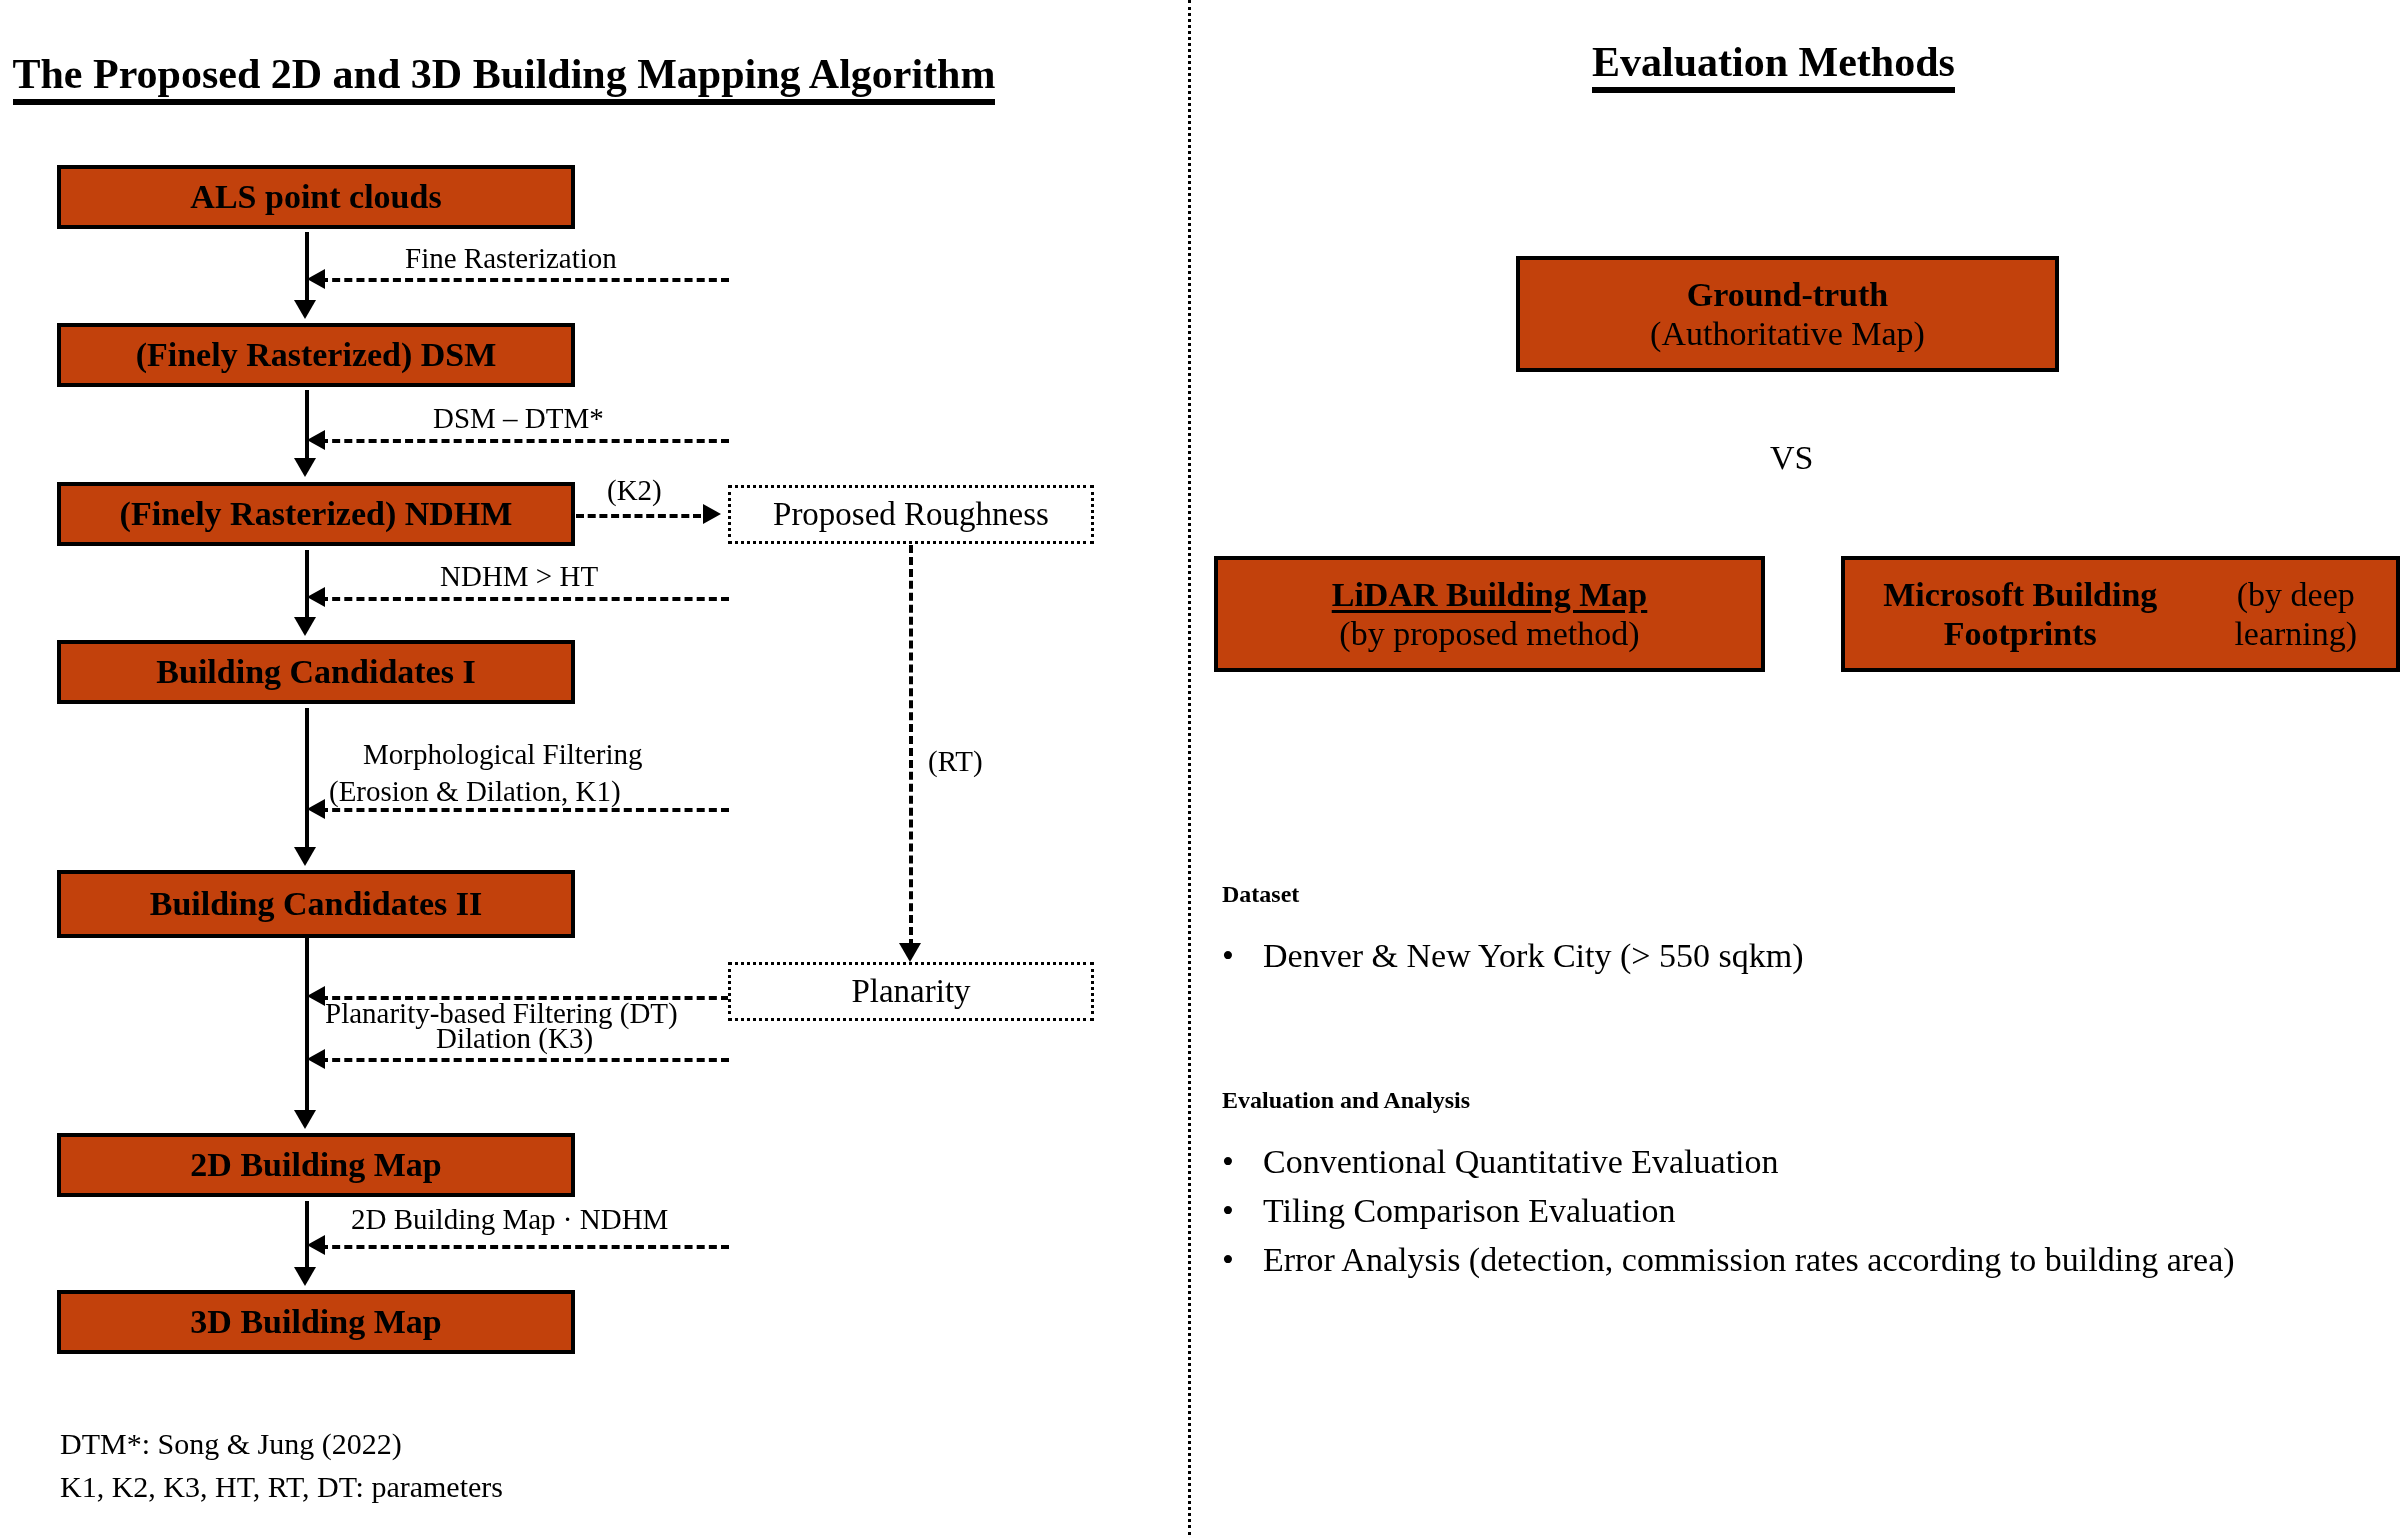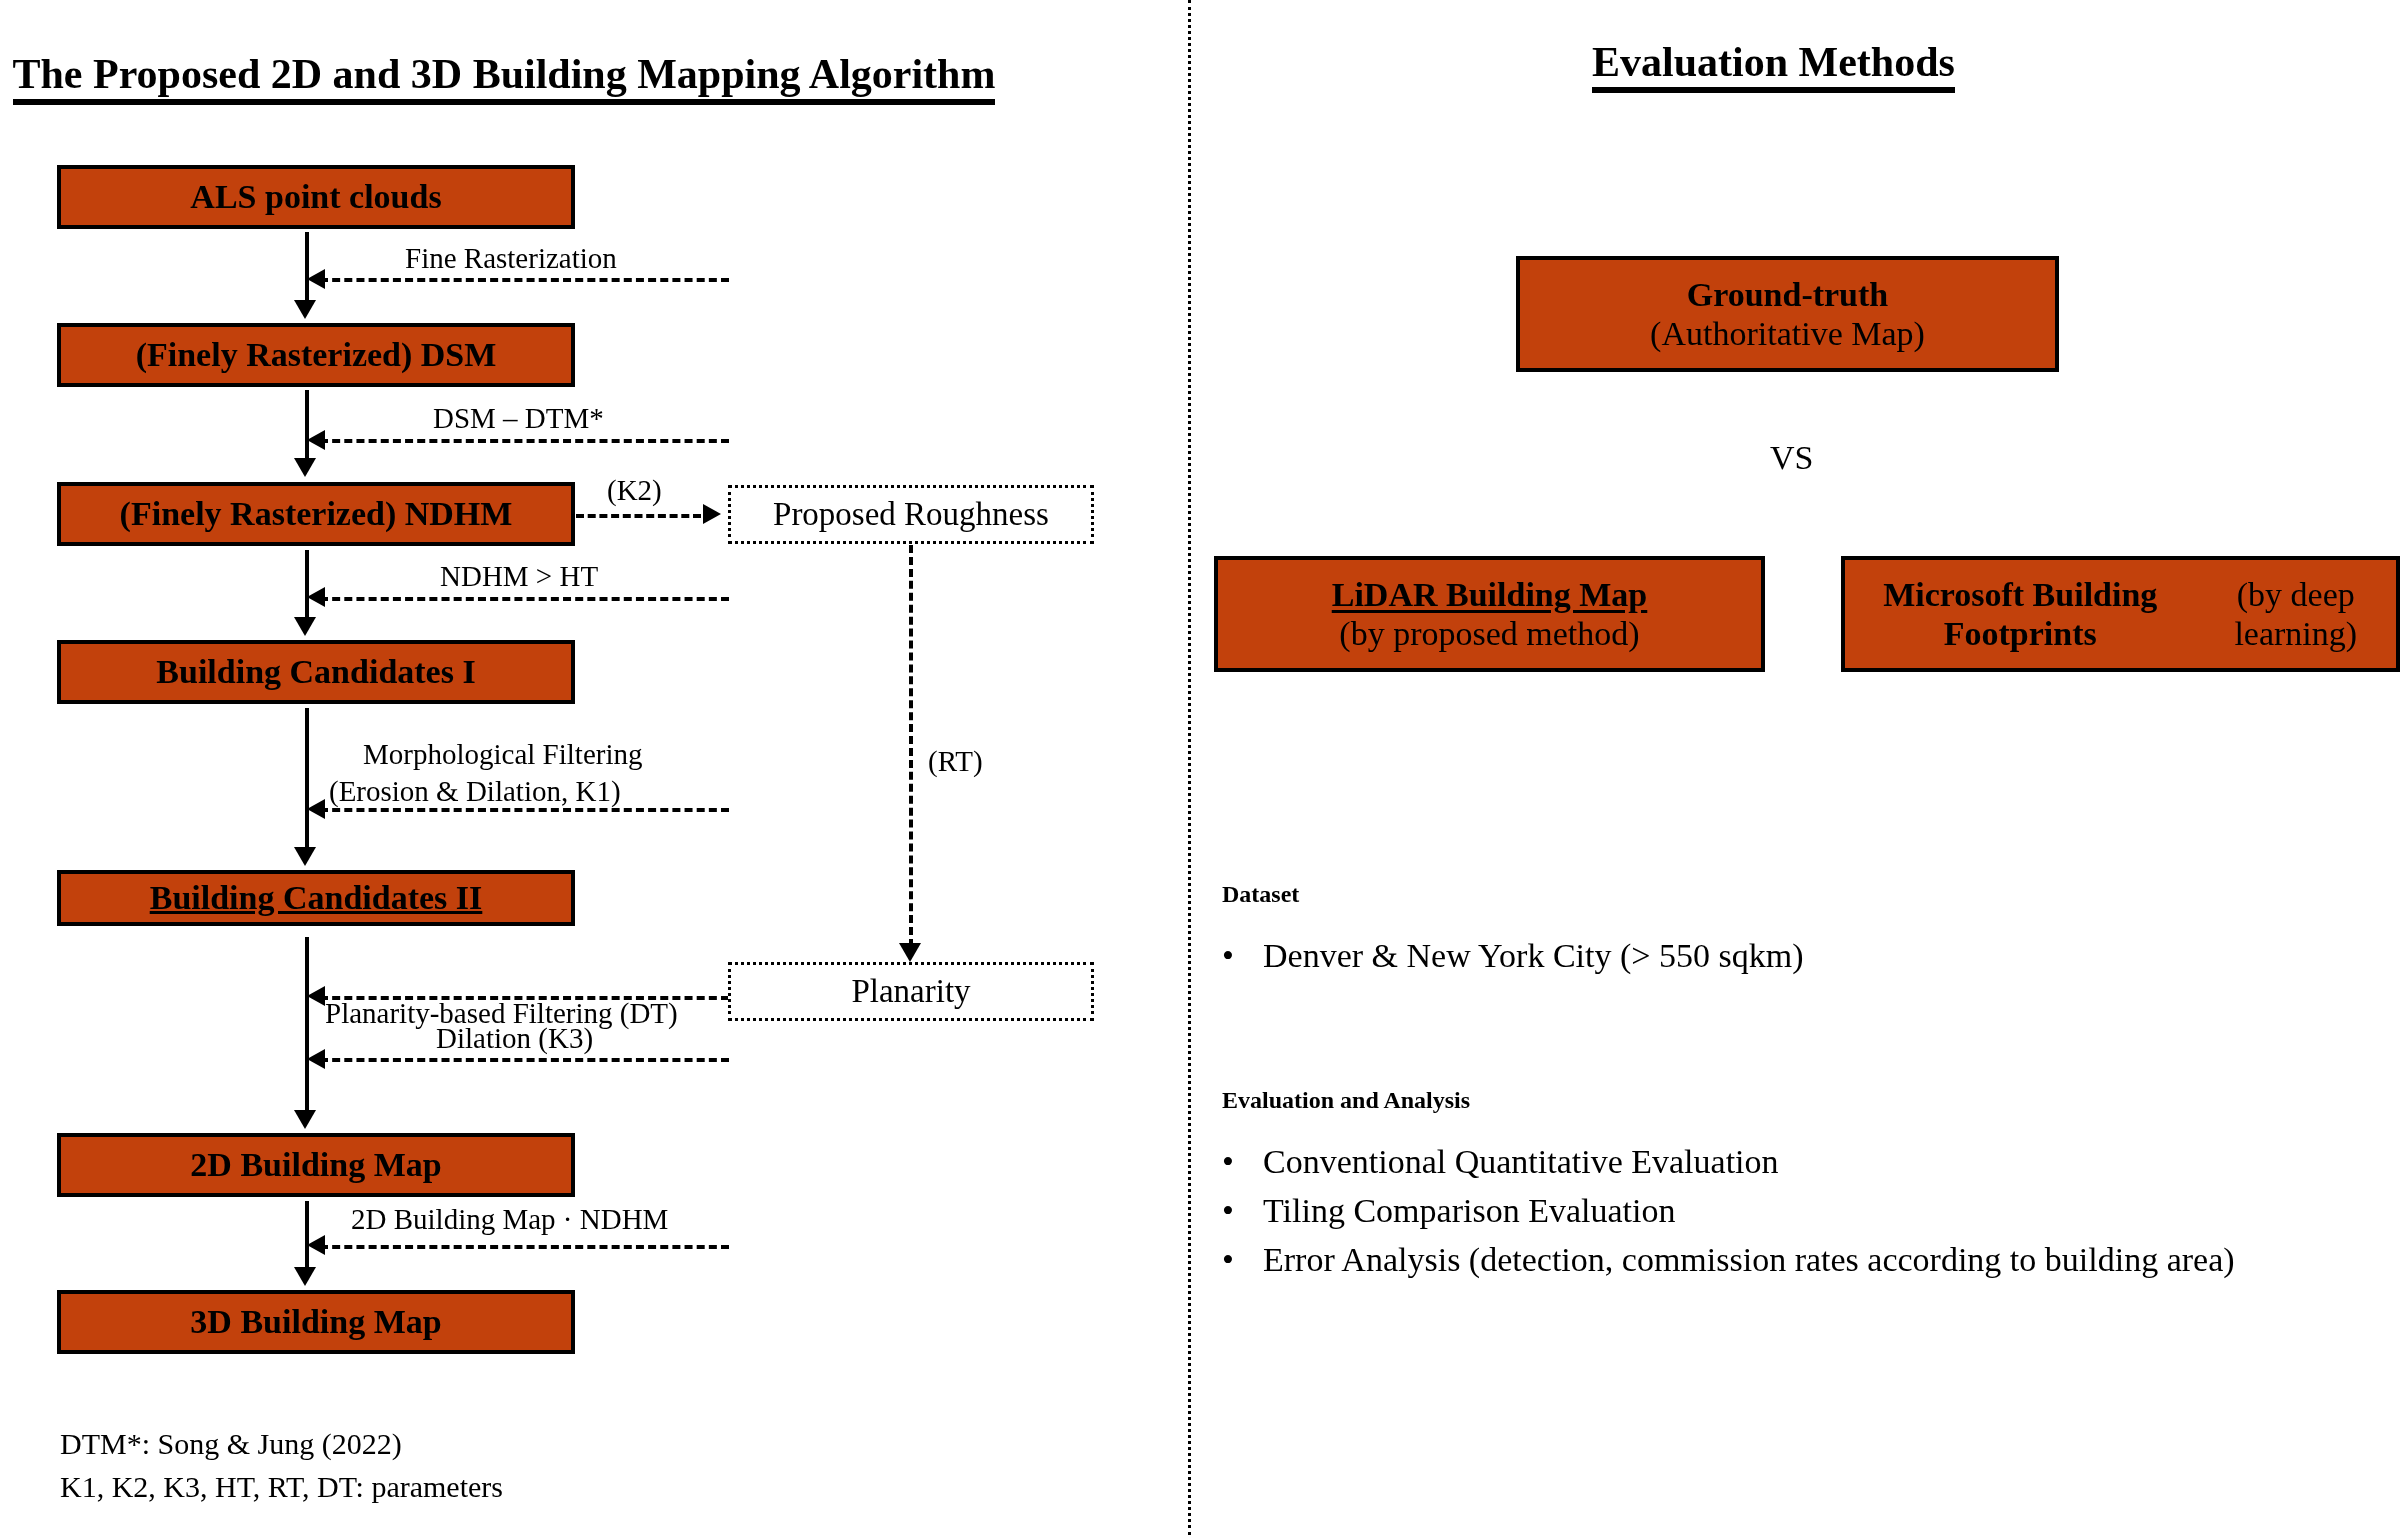--- a/index.html
+++ b/index.html
@@ -187,21 +187,21 @@
   <div class="abs arrow-down" style="left:294px; top:847px;"></div>
   <div class="abs h-dashed" style="left:320px; top:808px; width:409px;"></div>
   <div class="abs arrow-left" style="left:307px; top:799px;"></div>
   <div class="abs edge-label two-line" style="left:363px; top:736px;">Morphological Filtering</div>
   <div class="abs edge-label two-line" style="left:329px; top:773px;">(Erosion &amp; Dilation, K1)</div>
 
   <div class="abs v-dashed" style="left:909px; top:545px; height:402px;"></div>
   <div class="abs arrow-down" style="left:899px; top:943px;"></div>
   <div class="abs edge-label" style="left:928px; top:745px;">(RT)</div>
 
-  <div class="abs box-solid" style="left:57px; top:870px; width:518px; height:56px;text-decoration:underline;">
+  <div class="abs box-solid" style="left:57px; top:870px; width:518px; height:68px;">
     <span>Building Candidates II</span>
   </div>
 
   <div class="abs v-line" style="left:305px; top:937px; height:176px;"></div>
   <div class="abs arrow-down" style="left:294px; top:1110px;"></div>
 
   <div class="abs h-dashed" style="left:320px; top:996px; width:409px;"></div>
   <div class="abs arrow-left" style="left:307px; top:986px;"></div>
   <div class="abs edge-label" style="left:325px; top:968px;margin-top:29px;">Planarity-based Filtering (DT)</div>
 

